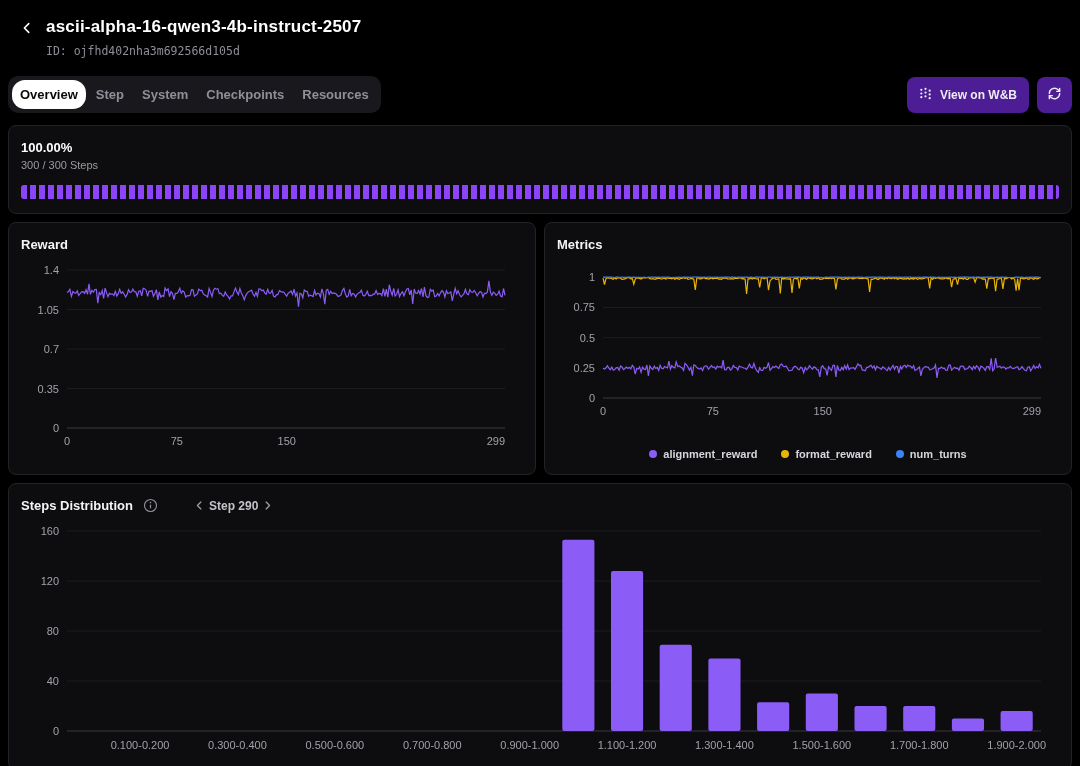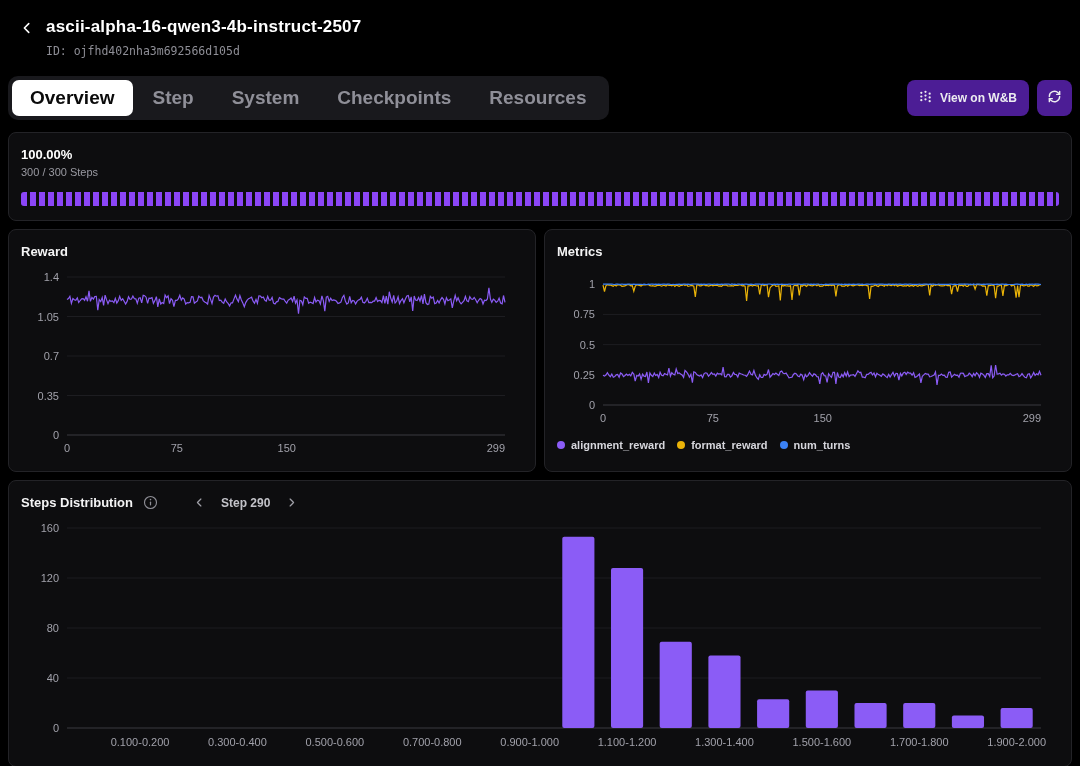--- a/index.html
+++ b/index.html
@@ -9,22 +9,22 @@
     background:#000; color:#fff;
     font-family:"Liberation Sans", sans-serif;
   }
   header { display:flex; align-items:flex-start; gap:10px; padding:17px 18px 12px; }
   .back-btn { background:none; border:none; padding:2px; margin-top:2px; cursor:pointer; line-height:0; }
   .title-stack h1 { margin:0 0 7px; font-size:17px; font-weight:700; letter-spacing:.2px; }
   .run-id { font-family:"DejaVu Sans Mono", monospace; font-size:11.5px; color:#8e8e96; }
 
   .toolbar { display:flex; justify-content:space-between; align-items:center; padding:6px 8px 12px; }
   .tabs { display:flex; background:#19191d; border-radius:10px; padding:4px; gap:2px; }
-  .tab { border:none; background:transparent; color:#8f8f98; font-size:19px; font-weight:600;
-         padding:7px 18px; border-radius:7px; cursor:pointer; font-family:inherit; }
+  .tab { border:none; background:transparent; color:#8f8f98; font-size:13px; font-weight:600;
+         padding:7px 8px; border-radius:13px; cursor:pointer; font-family:inherit; }
   .tab.active { background:#fff; color:#0a0a0a; }
   .actions { display:flex; gap:8px; }
   .btn { display:flex; align-items:center; gap:8px; background:#4c1d95; border:none; color:#ececf0;
          font-size:12px; font-weight:700; padding:9px 12px; border-radius:8px; cursor:pointer; font-family:inherit; }
   .icon-btn { padding:9px 10px; }
 
   .card { background:#0d0d0f; border:1px solid #232327; border-radius:8px; margin:0 8px 8px; padding:14px 12px; }
   .card-title { font-size:13px; font-weight:600; color:#f4f4f5; }
 
   .progress-percent { font-size:13px; font-weight:700; }
@@ -32,26 +32,26 @@
   .progress-bar { margin-top:14px; height:14px; border-radius:3px;
     background:repeating-linear-gradient(90deg, var(--p,#8b45f7) 0 6px, transparent 6px 9px); }
 
   .charts-row { display:grid; grid-template-columns:1fr 1fr; gap:8px; margin:0 8px 8px; }
   .charts-row .card { margin:0; }
   .chart { width:100%; }
   #reward-chart { height:188px; margin-top:10px; }
   #metrics-chart { height:158px; margin-top:10px; }
   #dist-chart { height:232px; margin-top:10px; }
 
-  .legend { display:flex; gap:12px; margin-top:12px; }
+  .legend { display:flex; justify-content:center; gap:24px; margin-top:28px; }
   .legend-item { display:flex; align-items:center; gap:6px; font-size:11px; font-weight:700; color:#d6d6dc; cursor:pointer; }
   .dot { width:8px; height:8px; border-radius:50%; }
 
   .dist-header { display:flex; align-items:center; gap:10px; }
-  .stepnav { display:flex; align-items:center; gap:12px; margin-left:22px; }
+  .stepnav { display:flex; align-items:center; margin-left:22px; }
   .step-label { font-size:12px; color:#c2c2c8; font-weight:600; }
   .chev { background:none; border:none; cursor:pointer; padding:2px 4px; line-height:0; }
   .info-wrap { line-height:0; }
 
   svg text { font-family:"Liberation Sans", sans-serif; }
 </style>
 </head>
 <body>
 
 <header>

